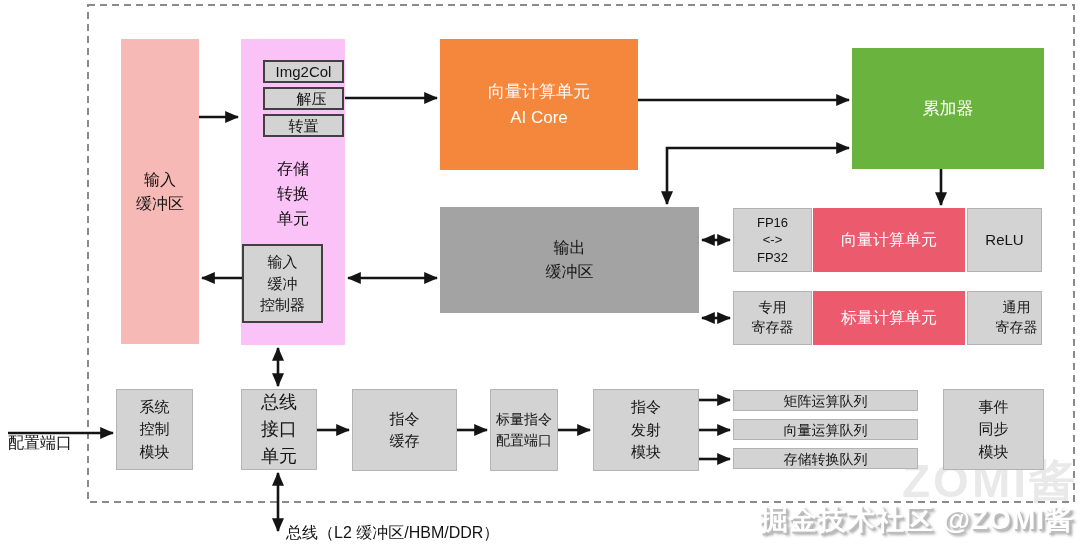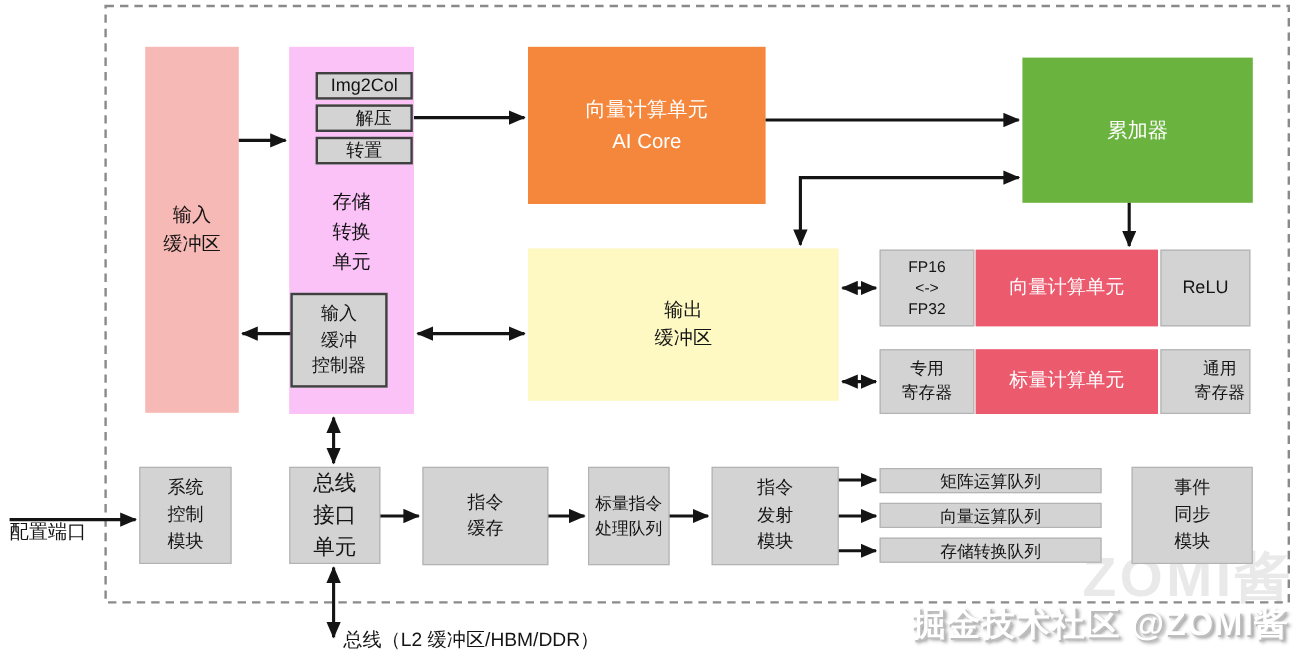--- a/index.html
+++ b/index.html
@@ -53,21 +53,21 @@
     <div class="blk gray sub" style="left: 1px; top: 205px; width: 81px; height: 79px; font-size: 15px; line-height: 1.45; background: rgb(211, 211, 211);">输入
 缓冲
 控制器</div>
   </div>
 
   <div class="blk wtext z2" style="left: 440px; top: 39px; width: 198px; height: 131px; font-size: 17px; background: rgb(245, 135, 61);">向量计算单元
 AI Core</div>
 
   <div class="blk wtext z2" style="left: 852px; top: 48px; width: 192px; height: 121px; font-size: 17px; background: rgb(106, 179, 62);">累加器</div>
 
-  <div class="blk z2" style="left: 440px; top: 207px; width: 259px; height: 127px; font-size: 16px; background: #fef9c3;">输出
+  <div class="blk z2" style="left: 440px; top: 207px; width: 259px; height: 106px; font-size: 16px; background: #a3a3a3;">输出
 缓冲区</div>
 
   <div class="blk gray z2" style="left: 733px; top: 208px; width: 79px; height: 64px; font-size: 13px; line-height: 1.35; background: rgb(211, 211, 211);">FP16
 &lt;-&gt;
 FP32</div>
   <div class="blk wtext z2" style="left: 813px; top: 208px; width: 152px; height: 64px; font-size: 16px; background: rgb(236, 90, 110);">向量计算单元</div>
   <div class="blk gray z2" style="left: 967px; top: 208px; width: 75px; height: 64px; font-size: 15px; background: rgb(211, 211, 211);">ReLU</div>
 
   <div class="blk gray z2" style="left: 733px; top: 291px; width: 79px; height: 54px; font-size: 14px; line-height: 1.4; background: rgb(211, 211, 211);">专用
 寄存器</div>
@@ -77,21 +77,21 @@
 
   <div class="blk gray z2" style="left: 116px; top: 389px; width: 77px; height: 81px; font-size: 15px; background: rgb(211, 211, 211);">系统
 控制
 模块</div>
   <div class="blk gray z2" style="left: 241px; top: 389px; width: 76px; height: 81px; font-size: 18px; background: rgb(211, 211, 211);">总线
 接口
 单元</div>
   <div class="blk gray z2" style="left: 352px; top: 389px; width: 105px; height: 82px; font-size: 15px; background: rgb(211, 211, 211);">指令
 缓存</div>
   <div class="blk gray z2" style="left: 490px; top: 389px; width: 68px; height: 82px; font-size: 14px; line-height: 1.5; background: rgb(211, 211, 211);">标量指令
-处理队列</div>
+配置端口</div>
   <div class="blk gray z2" style="left: 593px; top: 389px; width: 106px; height: 82px; font-size: 15px; background: rgb(211, 211, 211);">指令
 发射
 模块</div>
 
   <div class="blk gray z2" style="left: 733px; top: 390px; width: 185px; height: 21px; font-size: 14px; line-height: 1; background: rgb(211, 211, 211);">矩阵运算队列</div>
   <div class="blk gray z2" style="left: 733px; top: 419px; width: 185px; height: 21px; font-size: 14px; line-height: 1; background: rgb(211, 211, 211);">向量运算队列</div>
   <div class="blk gray z2" style="left: 733px; top: 448px; width: 185px; height: 21px; font-size: 14px; line-height: 1; background: rgb(211, 211, 211);">存储转换队列</div>
 
   <div class="blk gray z2" style="left: 943px; top: 389px; width: 101px; height: 81px; font-size: 15px; background: rgb(211, 211, 211);">事件
 同步

